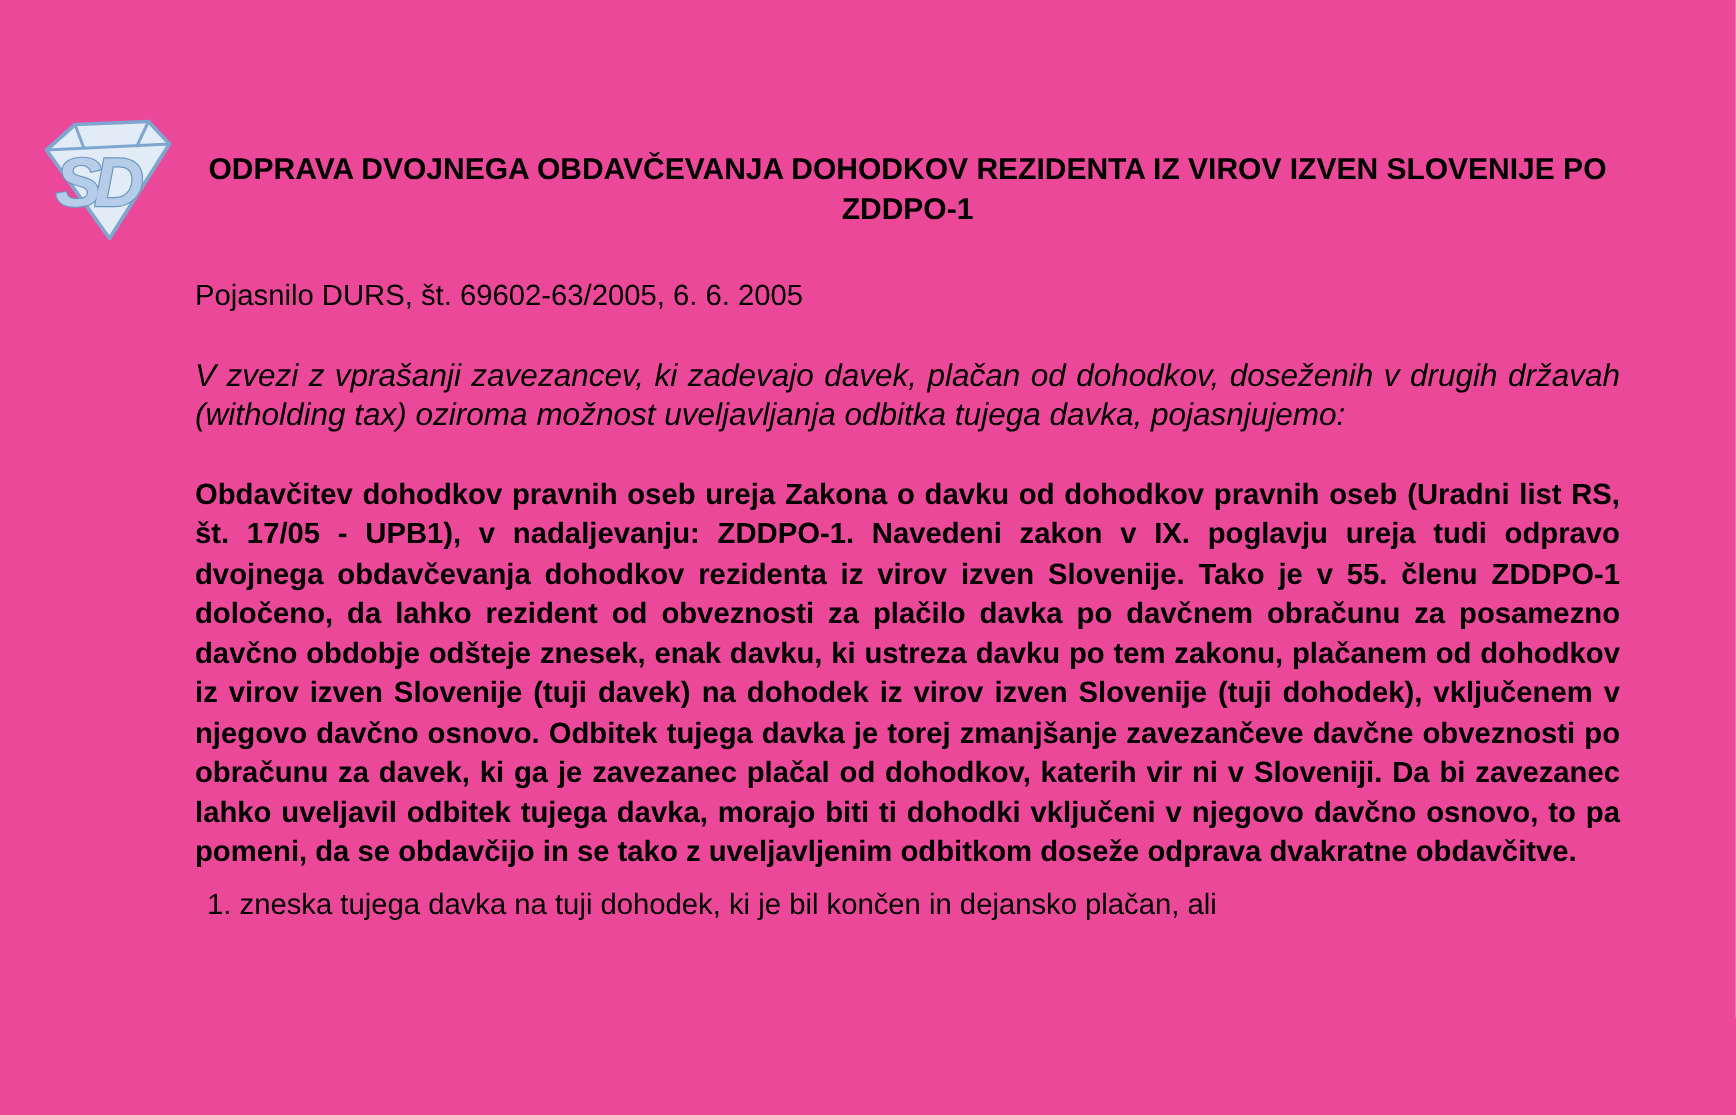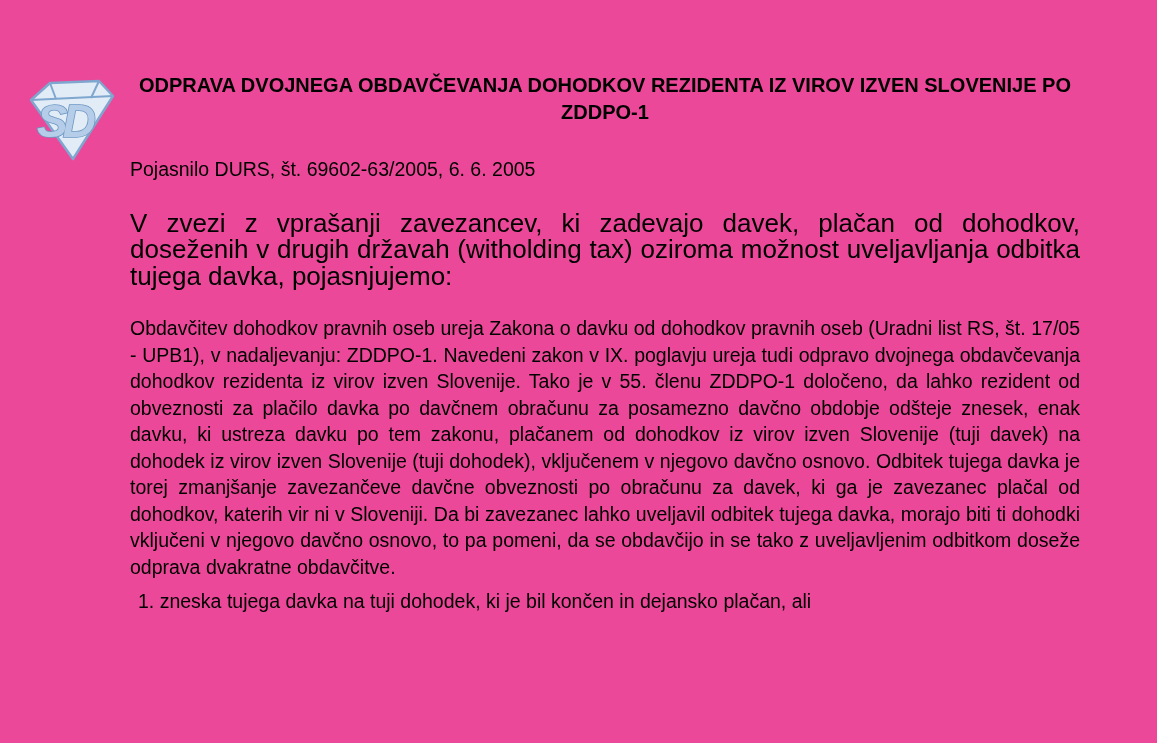--- a/index.html
+++ b/index.html
@@ -47,43 +47,44 @@
     stroke-width: 1.6;
     paint-order: stroke;
   }
   .content {
     position: absolute;
     left: 130px;
     top: 0;
     width: 950px;
   }
   .title {
-    margin: 72px 0 0 0;
+    margin: 100px 0 0 0;
     font-size: 20px;
     line-height: 27px;
     font-weight: bold;
     text-align: center;
   }
   .reference {
     margin: 30px 0 0 0;
     font-size: 19.5px;
     line-height: 26.5px;
   }
   .intro {
     margin: 27px 0 0 0;
-    font-size: 26px;
+    font-size: 21px;
     line-height: 26.5px;
+    font-style: italic;
     text-align: justify;
   }
   .para {
     font-size: 19.5px;
     line-height: 26.5px;
     text-align: justify;
   }
-  .para-1 { margin: 26px 0 0 0; }
+  .para-1 { margin: 26px 0 0 0; font-weight: bold; }
   .para-2 { margin: 18px 0 0 0; }
   .list-item {
     margin: 8px;
     font-size: 19.5px;
     line-height: 26.5px;
     text-align: justify;
   }
 </style>
 </head>
 <body>

